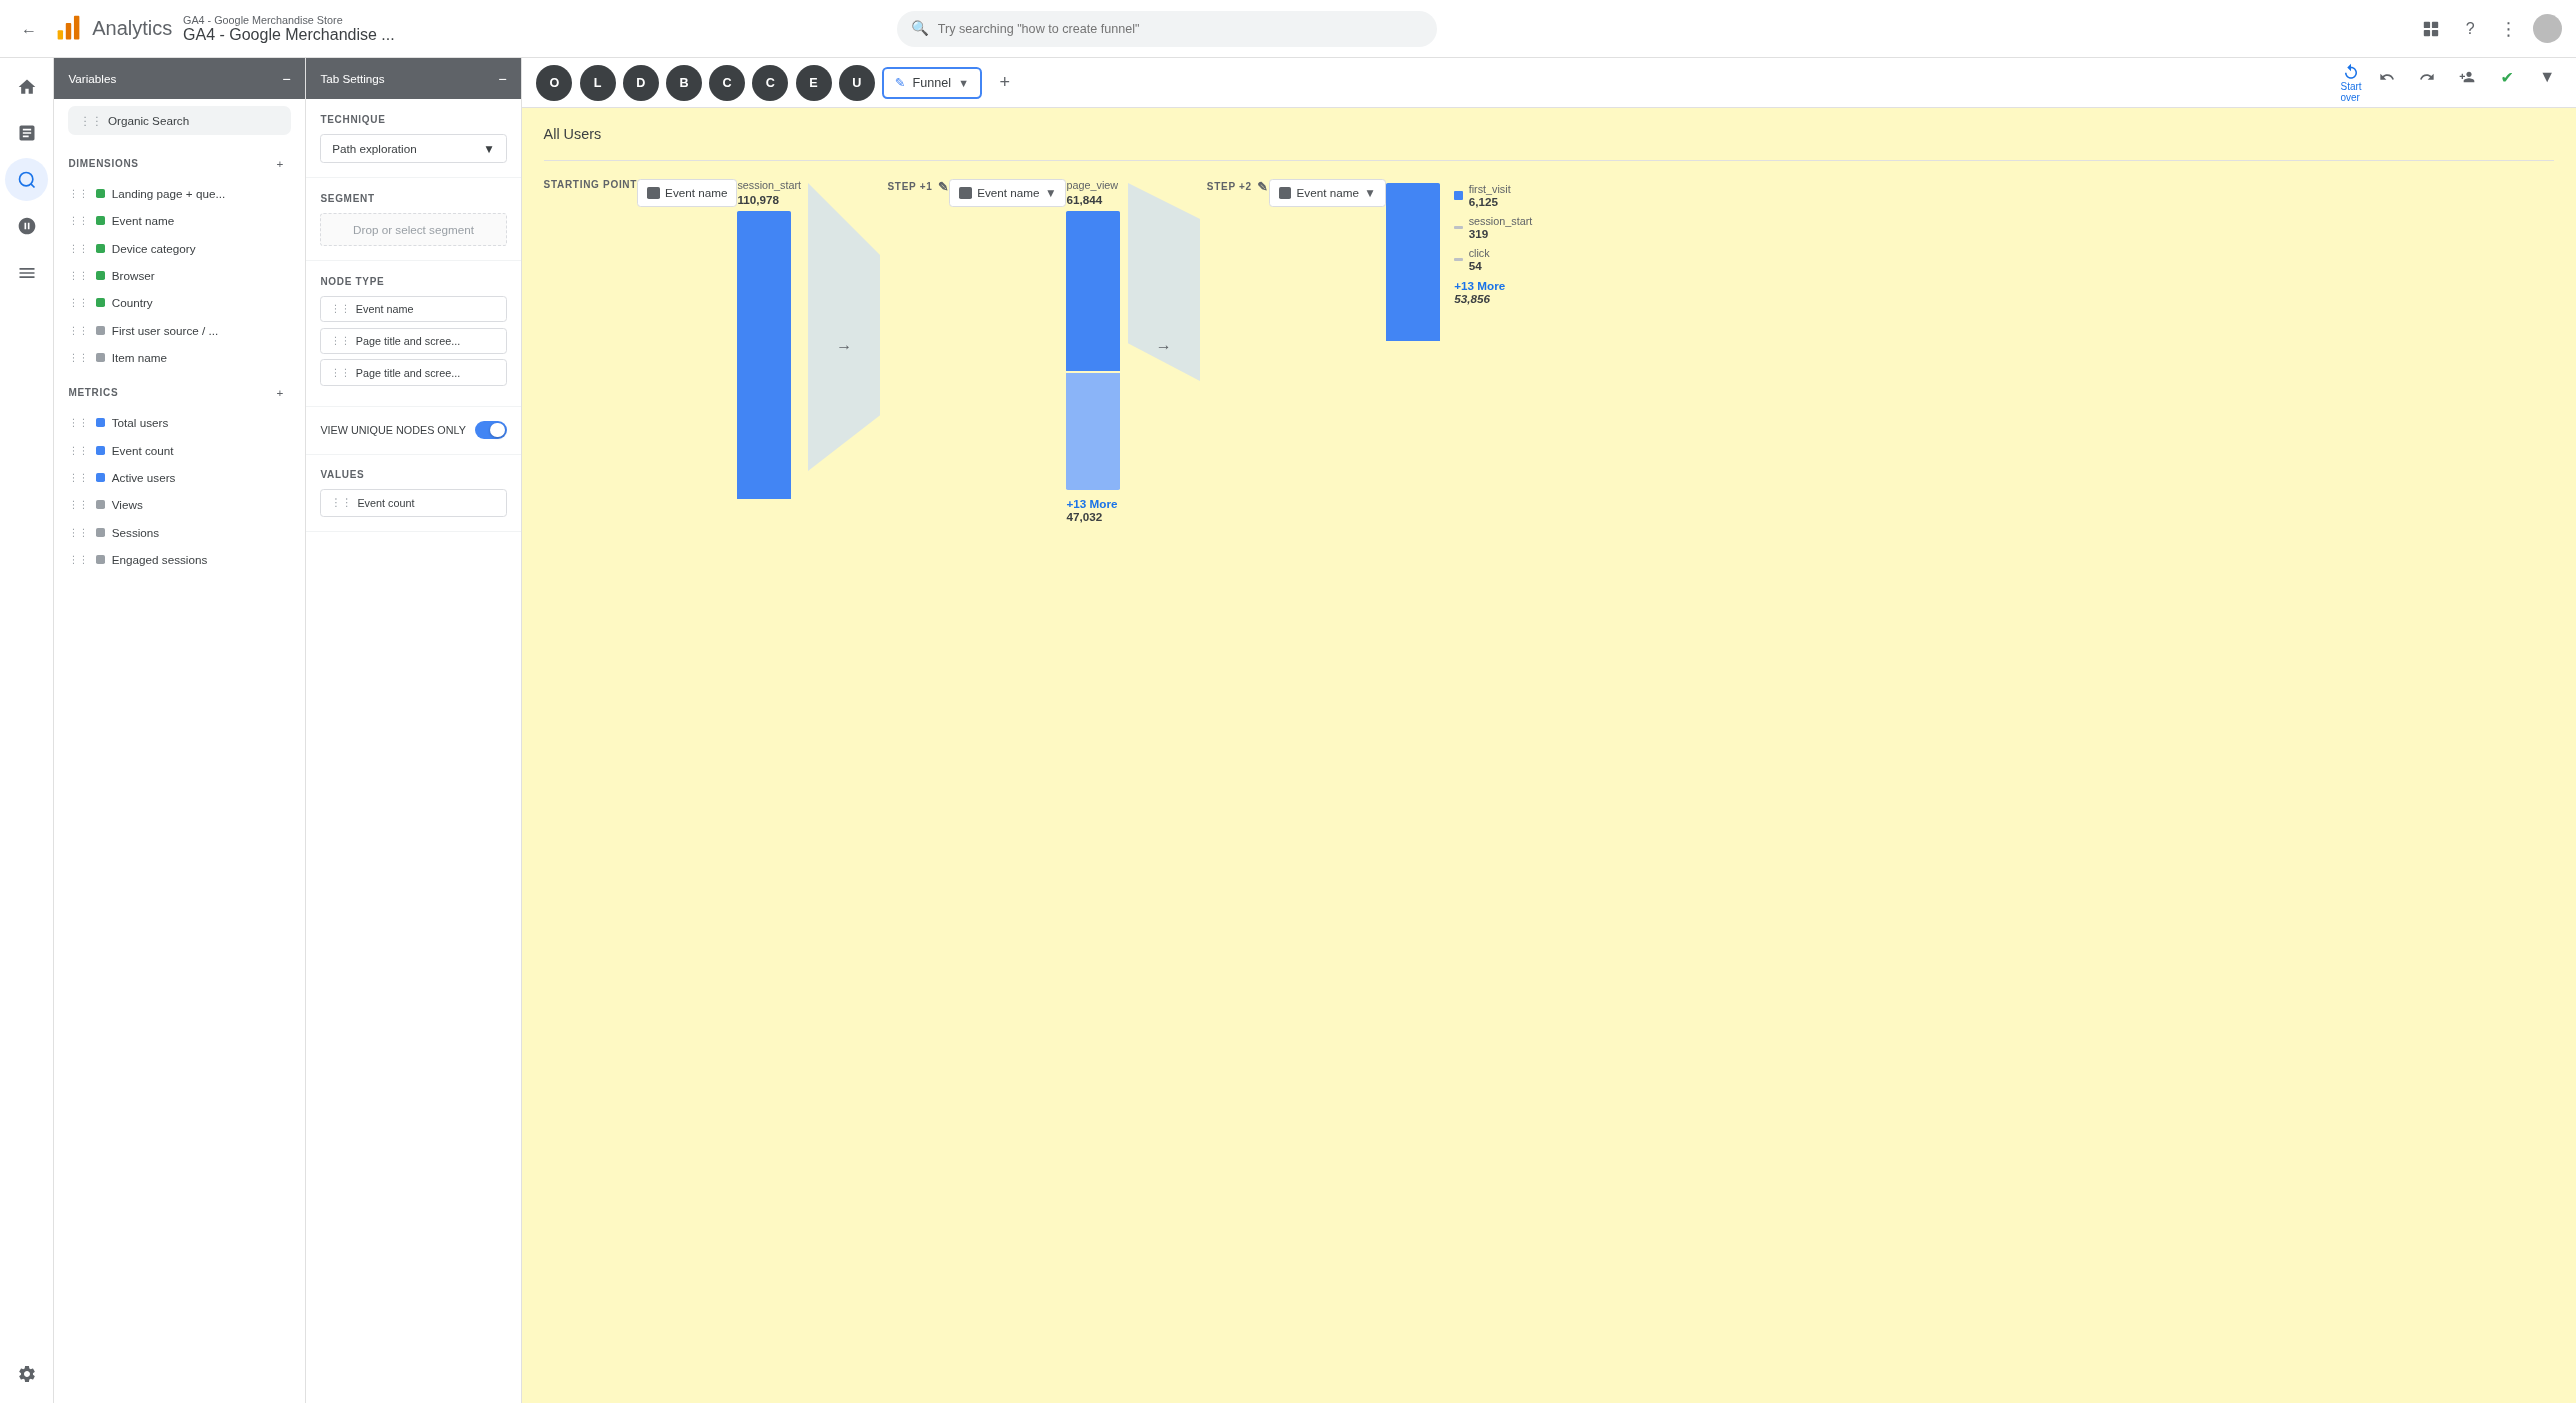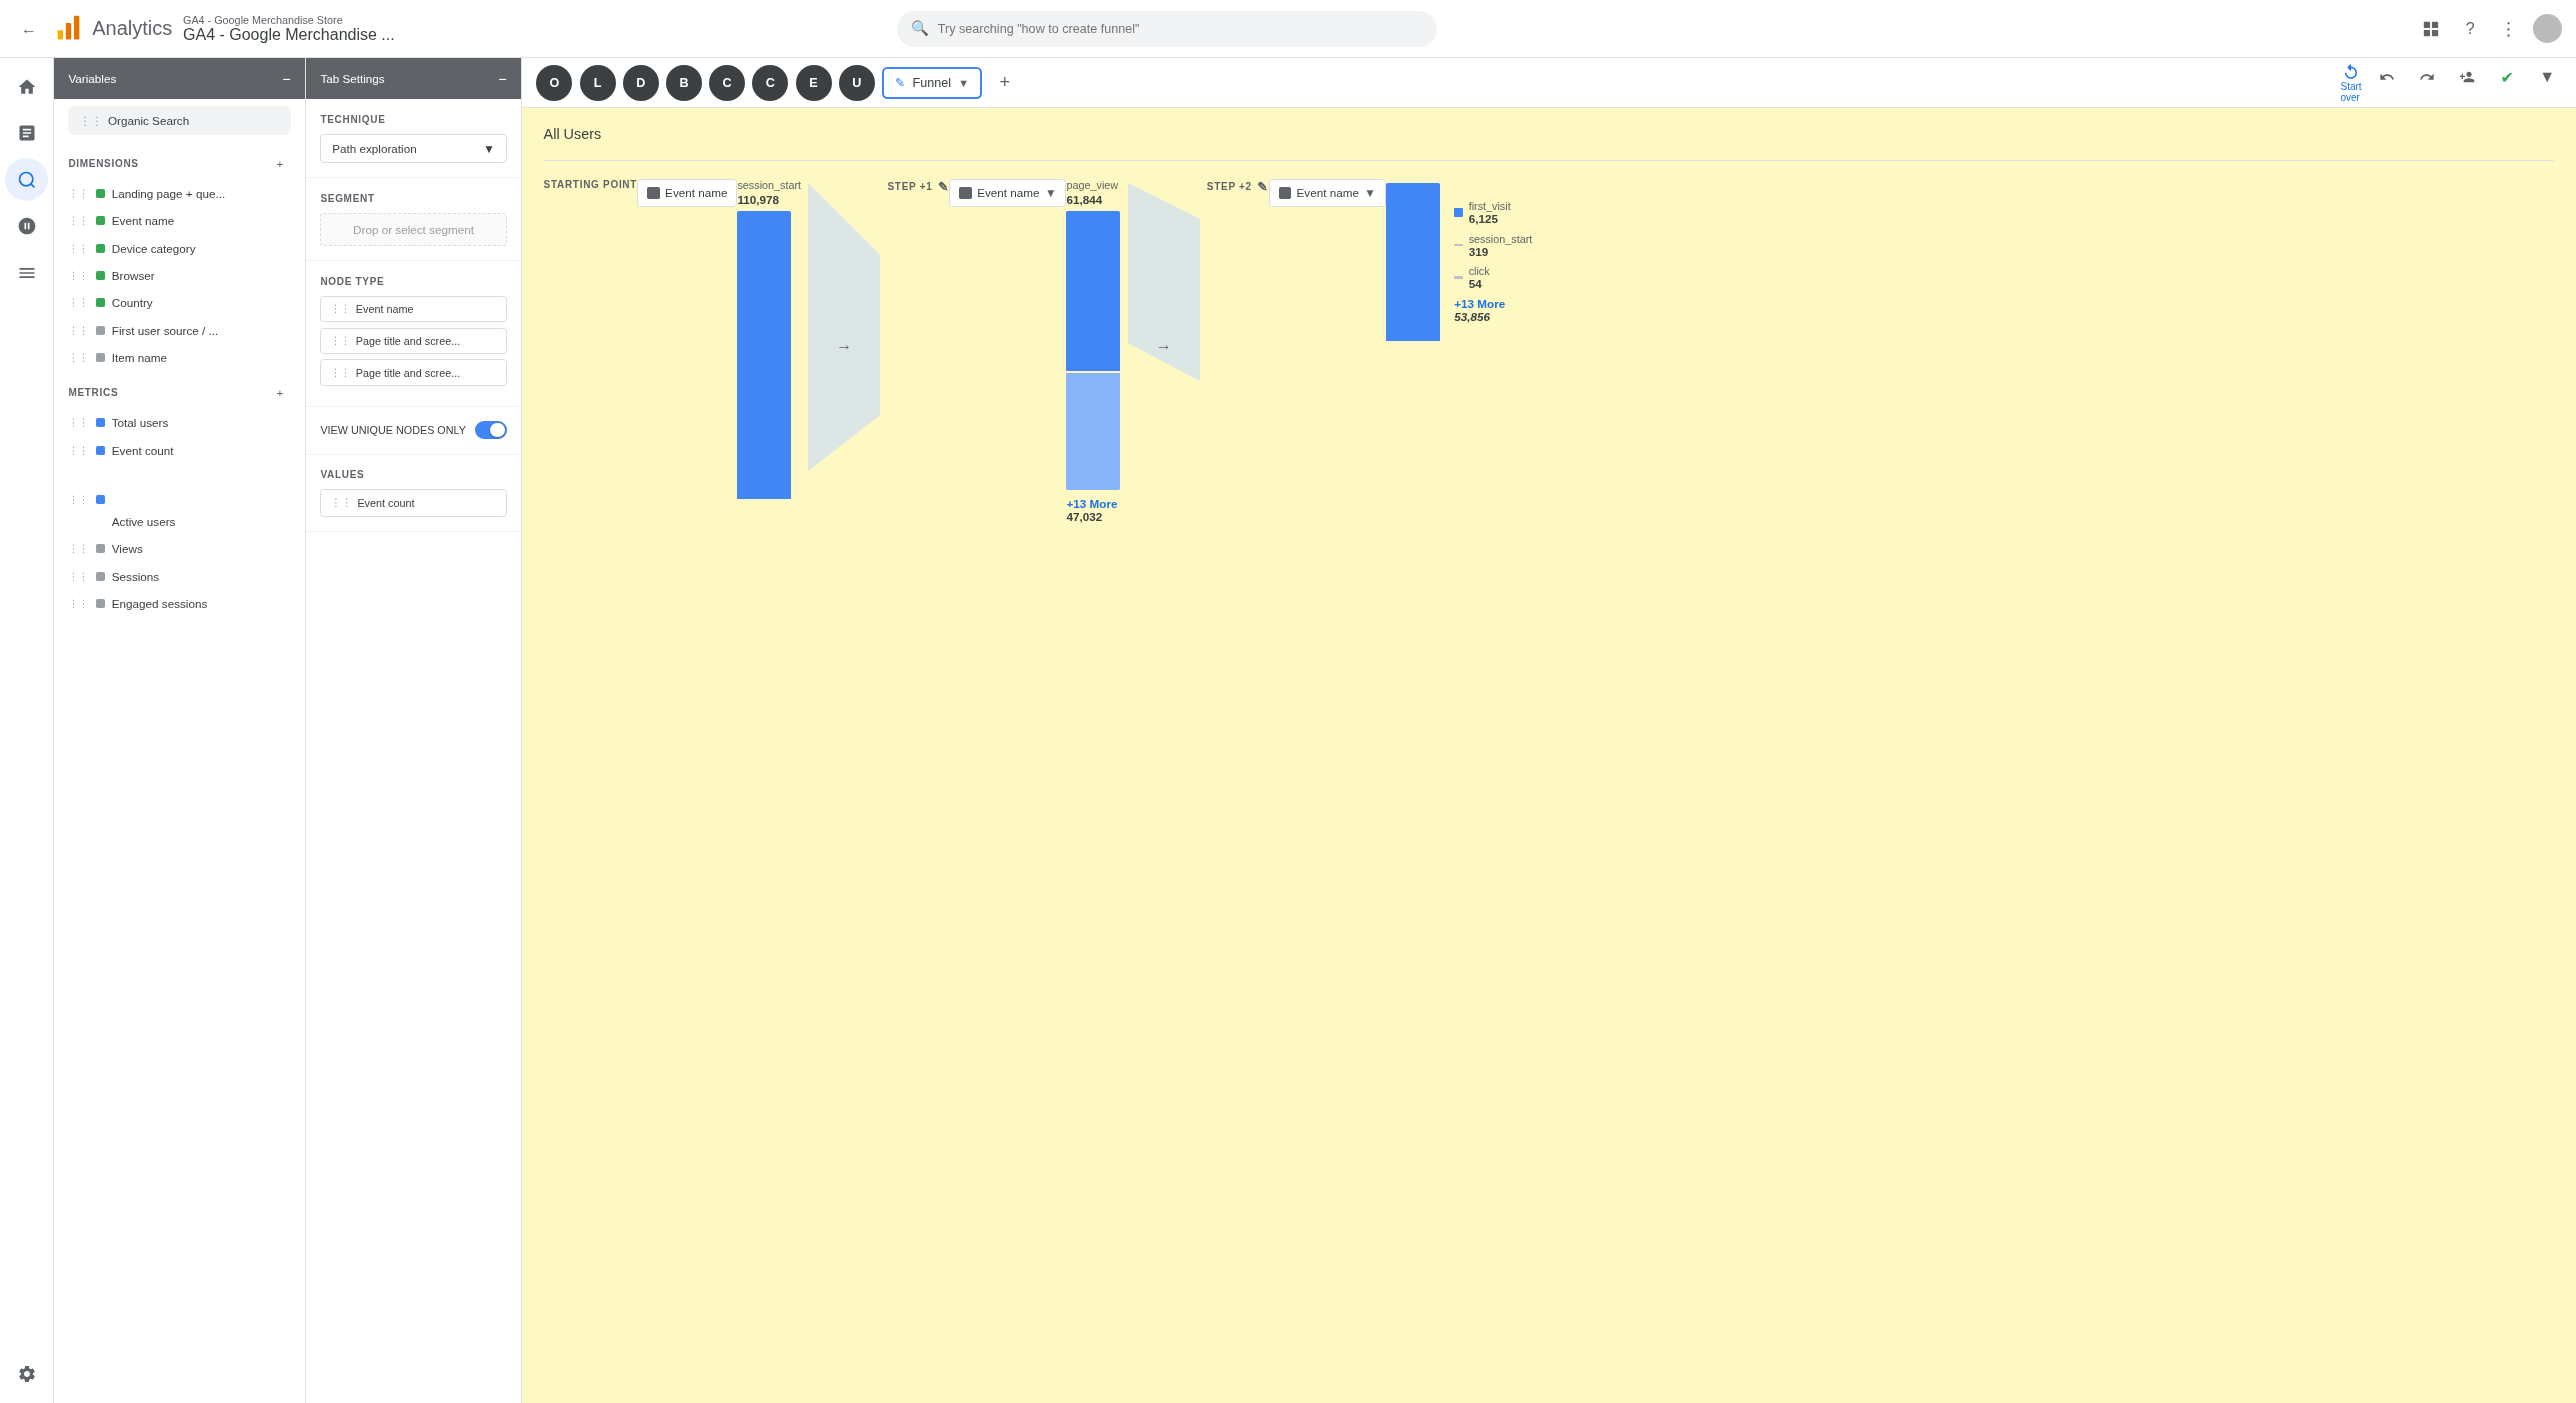--- a/index.html
+++ b/index.html
@@ -305,21 +305,21 @@
       <span style="font-size:11.7px;color:#3c4043;">Total users</span>
     </div>
         <div class="dim-item">
       <span style="color:#9aa0a6;font-size:10px;">⋮⋮</span>
       <span style="width:9px;height:9px;border-radius:1.8px;background:#4285f4;flex-shrink:0;display:inline-block;"></span>
       <span style="font-size:11.7px;color:#3c4043;">Event count</span>
     </div>
         <div class="dim-item">
       <span style="color:#9aa0a6;font-size:10px;">⋮⋮</span>
       <span style="width:9px;height:9px;border-radius:1.8px;background:#4285f4;flex-shrink:0;display:inline-block;"></span>
-      <span style="font-size:11.7px;color:#3c4043;margin-top:44px;">Active users</span>
+      <span style="font-size:11.7px;color:#3c4043;">Active users</span>
     </div>
         <div class="dim-item">
       <span style="color:#9aa0a6;font-size:10px;">⋮⋮</span>
       <span style="width:9px;height:9px;border-radius:1.8px;background:#9aa0a6;flex-shrink:0;display:inline-block;"></span>
       <span style="font-size:11.7px;color:#3c4043;">Views</span>
     </div>
         <div class="dim-item">
       <span style="color:#9aa0a6;font-size:10px;">⋮⋮</span>
       <span style="width:9px;height:9px;border-radius:1.8px;background:#9aa0a6;flex-shrink:0;display:inline-block;"></span>
       <span style="font-size:11.7px;color:#3c4043;">Sessions</span>
@@ -506,21 +506,21 @@
           <div class="step-header">
             <span>STEP +2</span>
             <span class="edit-icon">✎</span>
           </div>
           <div class="event-selector">
             <span style="width:12.6px;height:12.6px;background:#5f6368;display:inline-block;border-radius:1.8px;"></span>
             <span>Event name</span>
             <span style="margin-left:auto;color:#5f6368;">▼</span>
           </div>
 
-          <div style="display:flex;gap:14.4px;align-items:center;margin-top:3.6px;">
+          <div style="display:flex;gap:14.4px;align-items:flex-start;margin-top:3.6px;">
             <div style="width:54px;height:158px;background:#4285f4;border-radius:1.8px 1.8px 0 0;"></div>
             <div style="display:flex;flex-direction:column;gap:7.2px;">
 
               <div style="display:flex;align-items:center;gap:5.4px;">
                 <div style="width:9px;height:9px;background:#4285f4;border-radius:0.9px;flex-shrink:0;"></div>
                 <div>
                   <div style="font-size:10.8px;color:#5f6368;">first_visit</div>
                   <div style="font-size:11.7px;font-weight:700;color:#3c4043;">6,125</div>
                 </div>
               </div>

